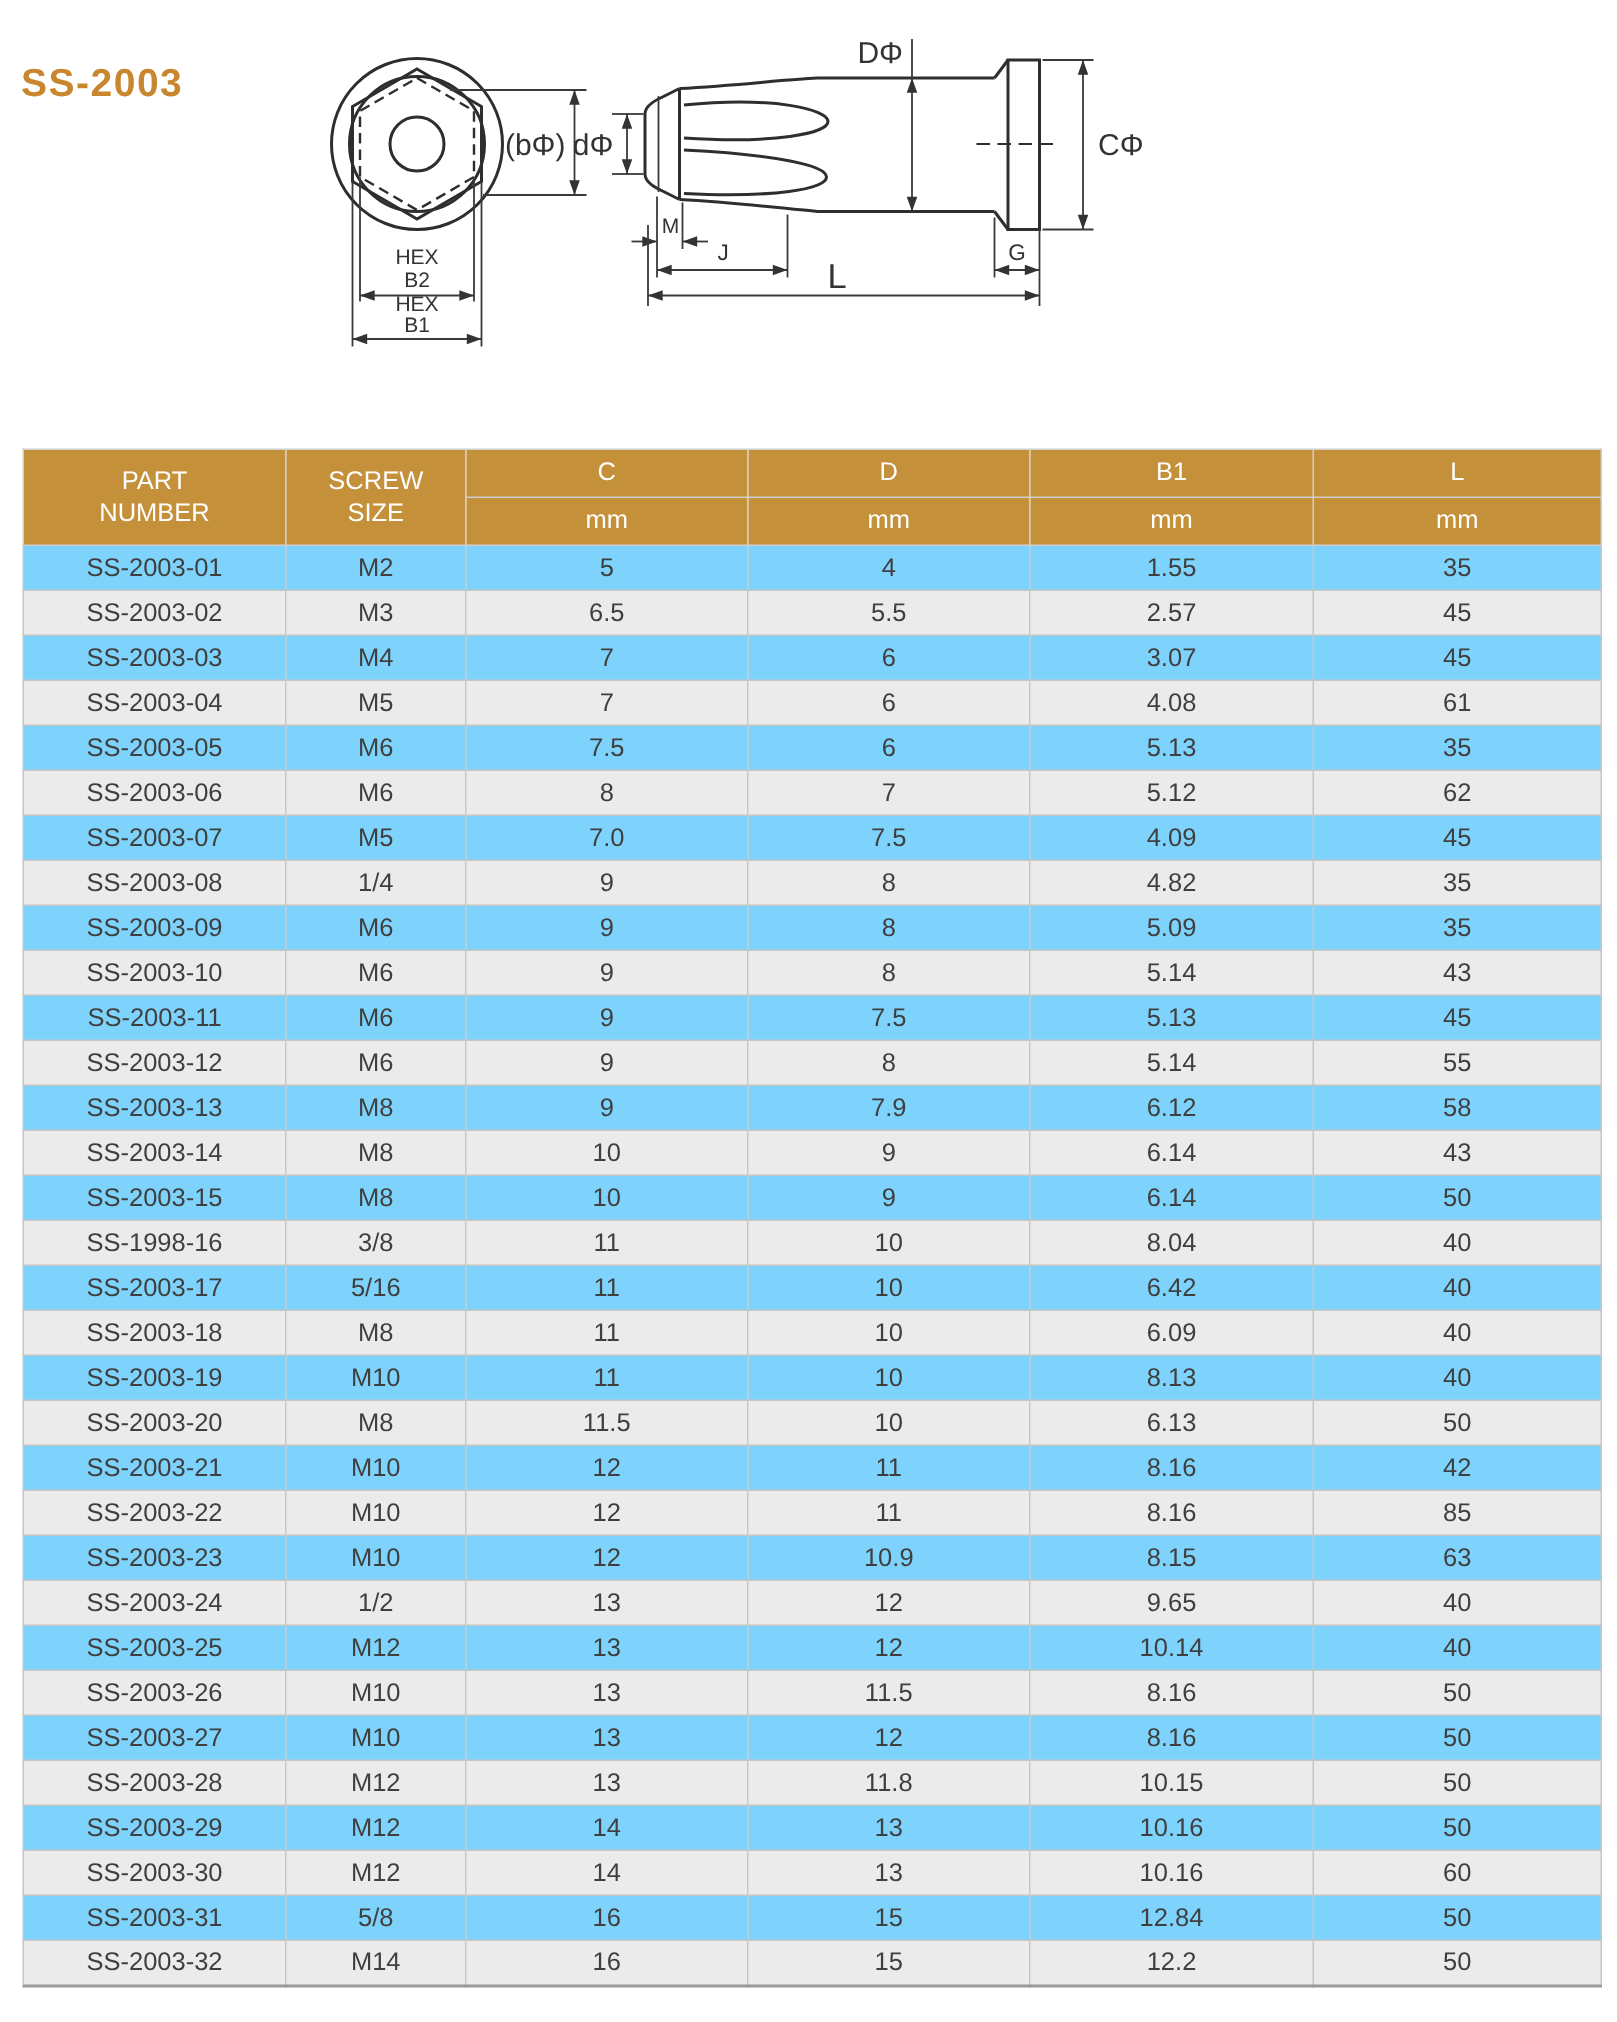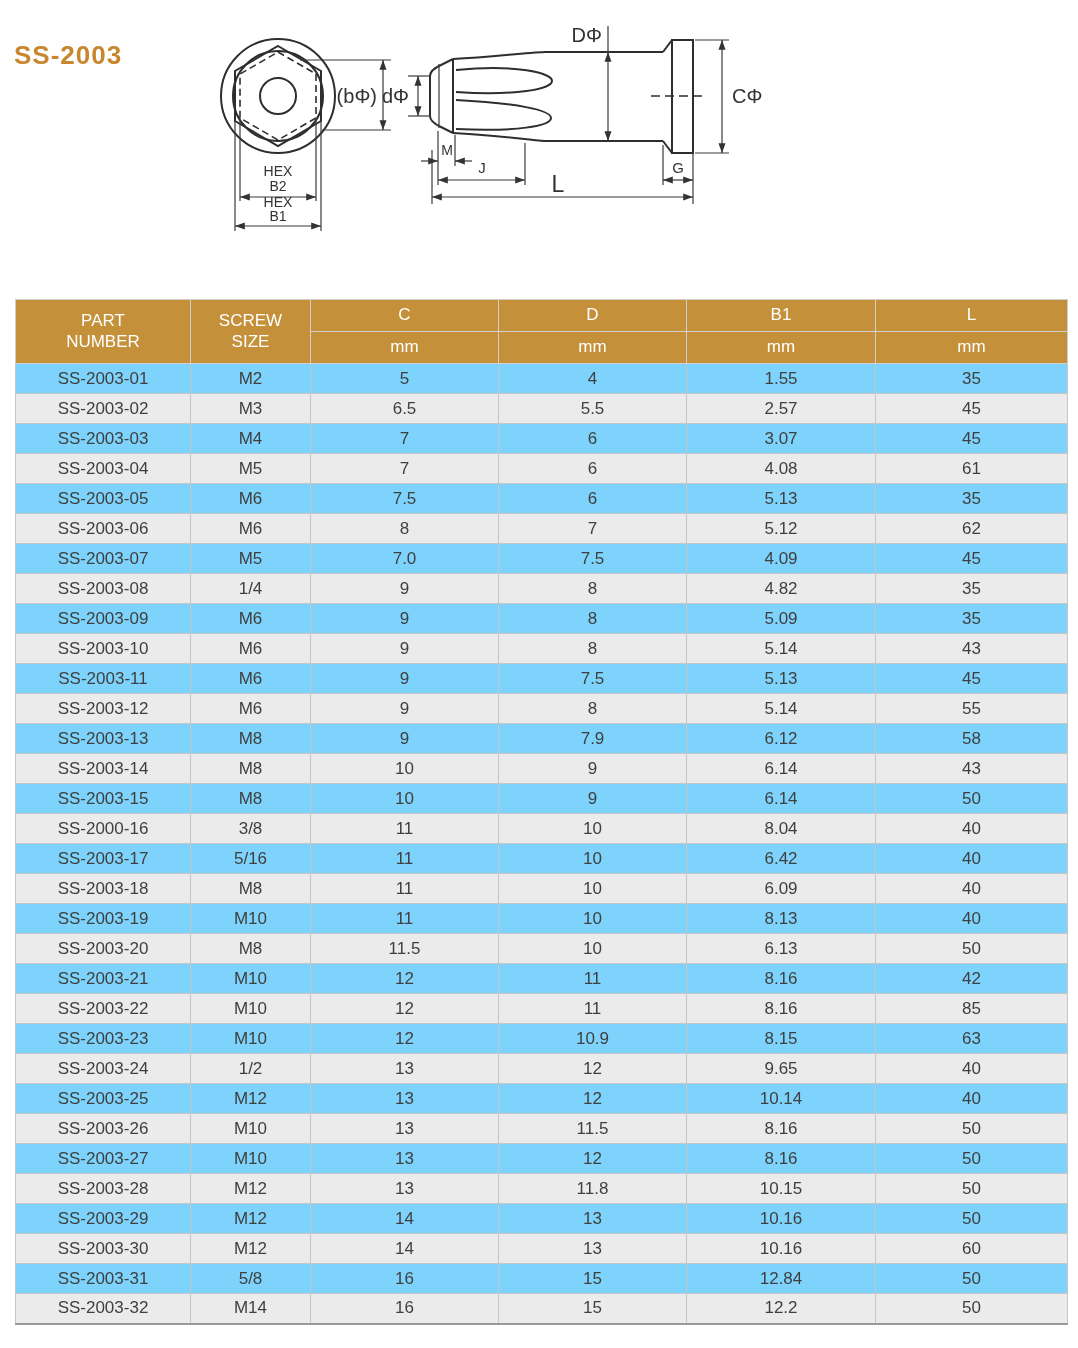--- a/index.html
+++ b/index.html
@@ -272,21 +272,21 @@
       </tr>
       <tr>
         <td>SS-2003-15</td>
         <td>M8</td>
         <td>10</td>
         <td>9</td>
         <td>6.14</td>
         <td>50</td>
       </tr>
       <tr>
-        <td>SS-2000-16</td>
+        <td>SS-1998-16</td>
         <td>3/8</td>
         <td>11</td>
         <td>10</td>
         <td>8.04</td>
         <td>40</td>
       </tr>
       <tr>
         <td>SS-2003-17</td>
         <td>5/16</td>
         <td>11</td>

